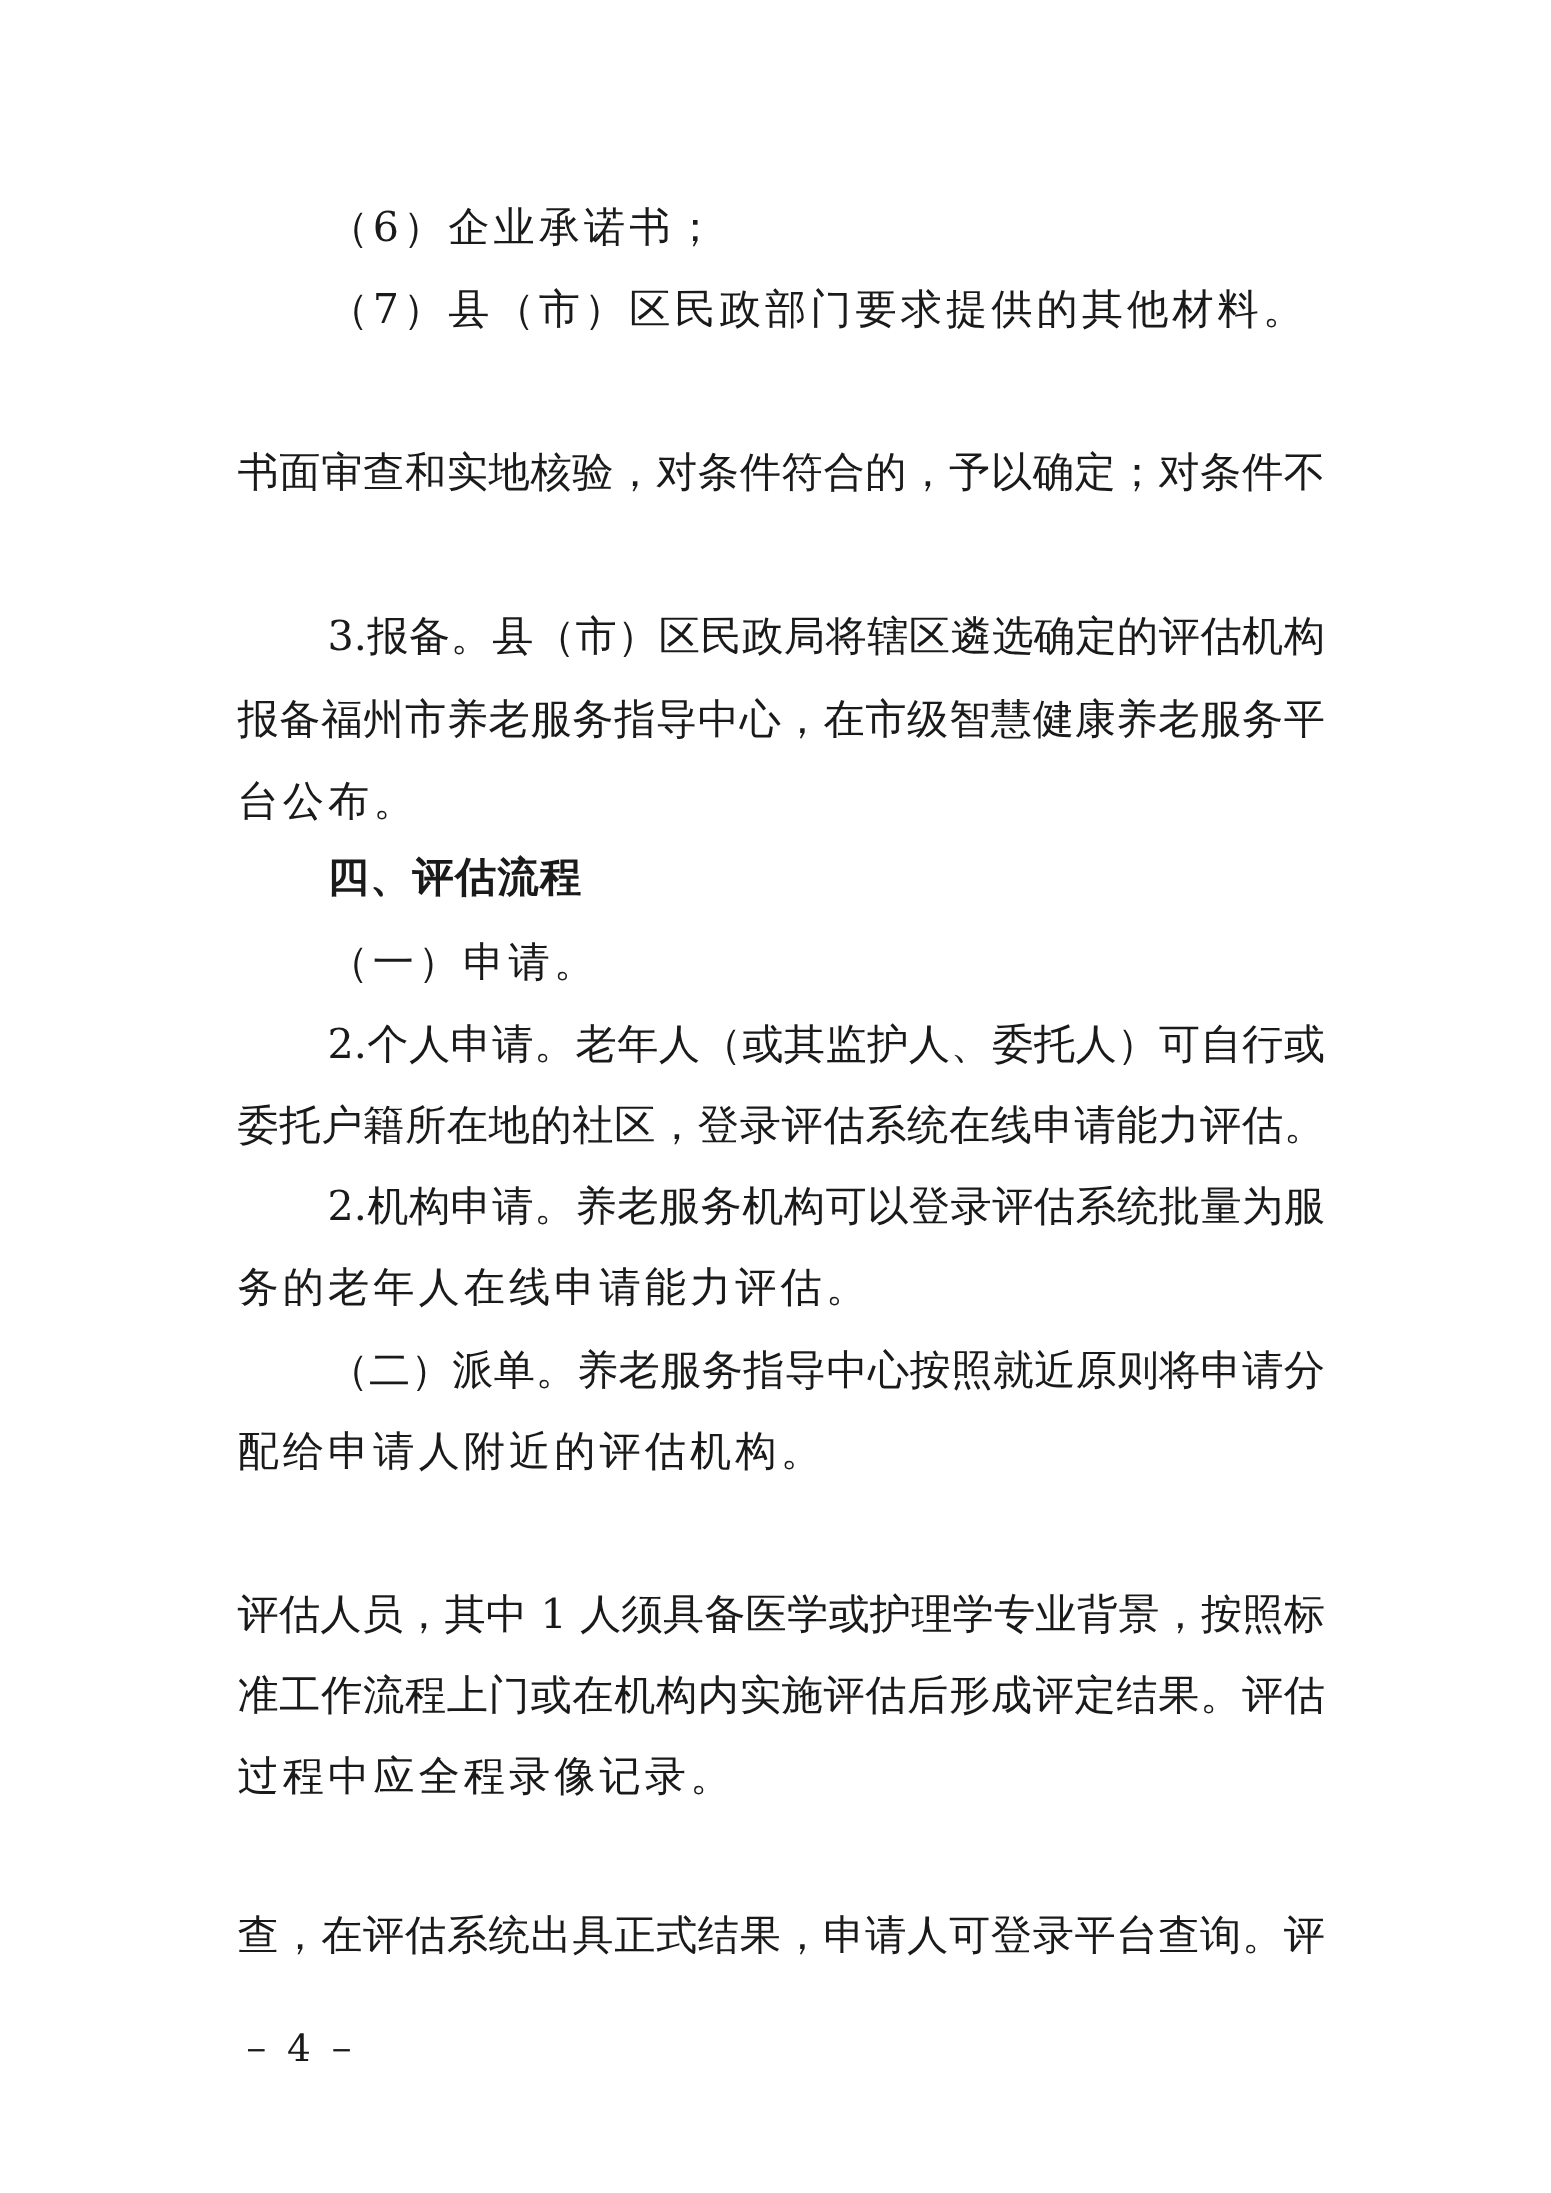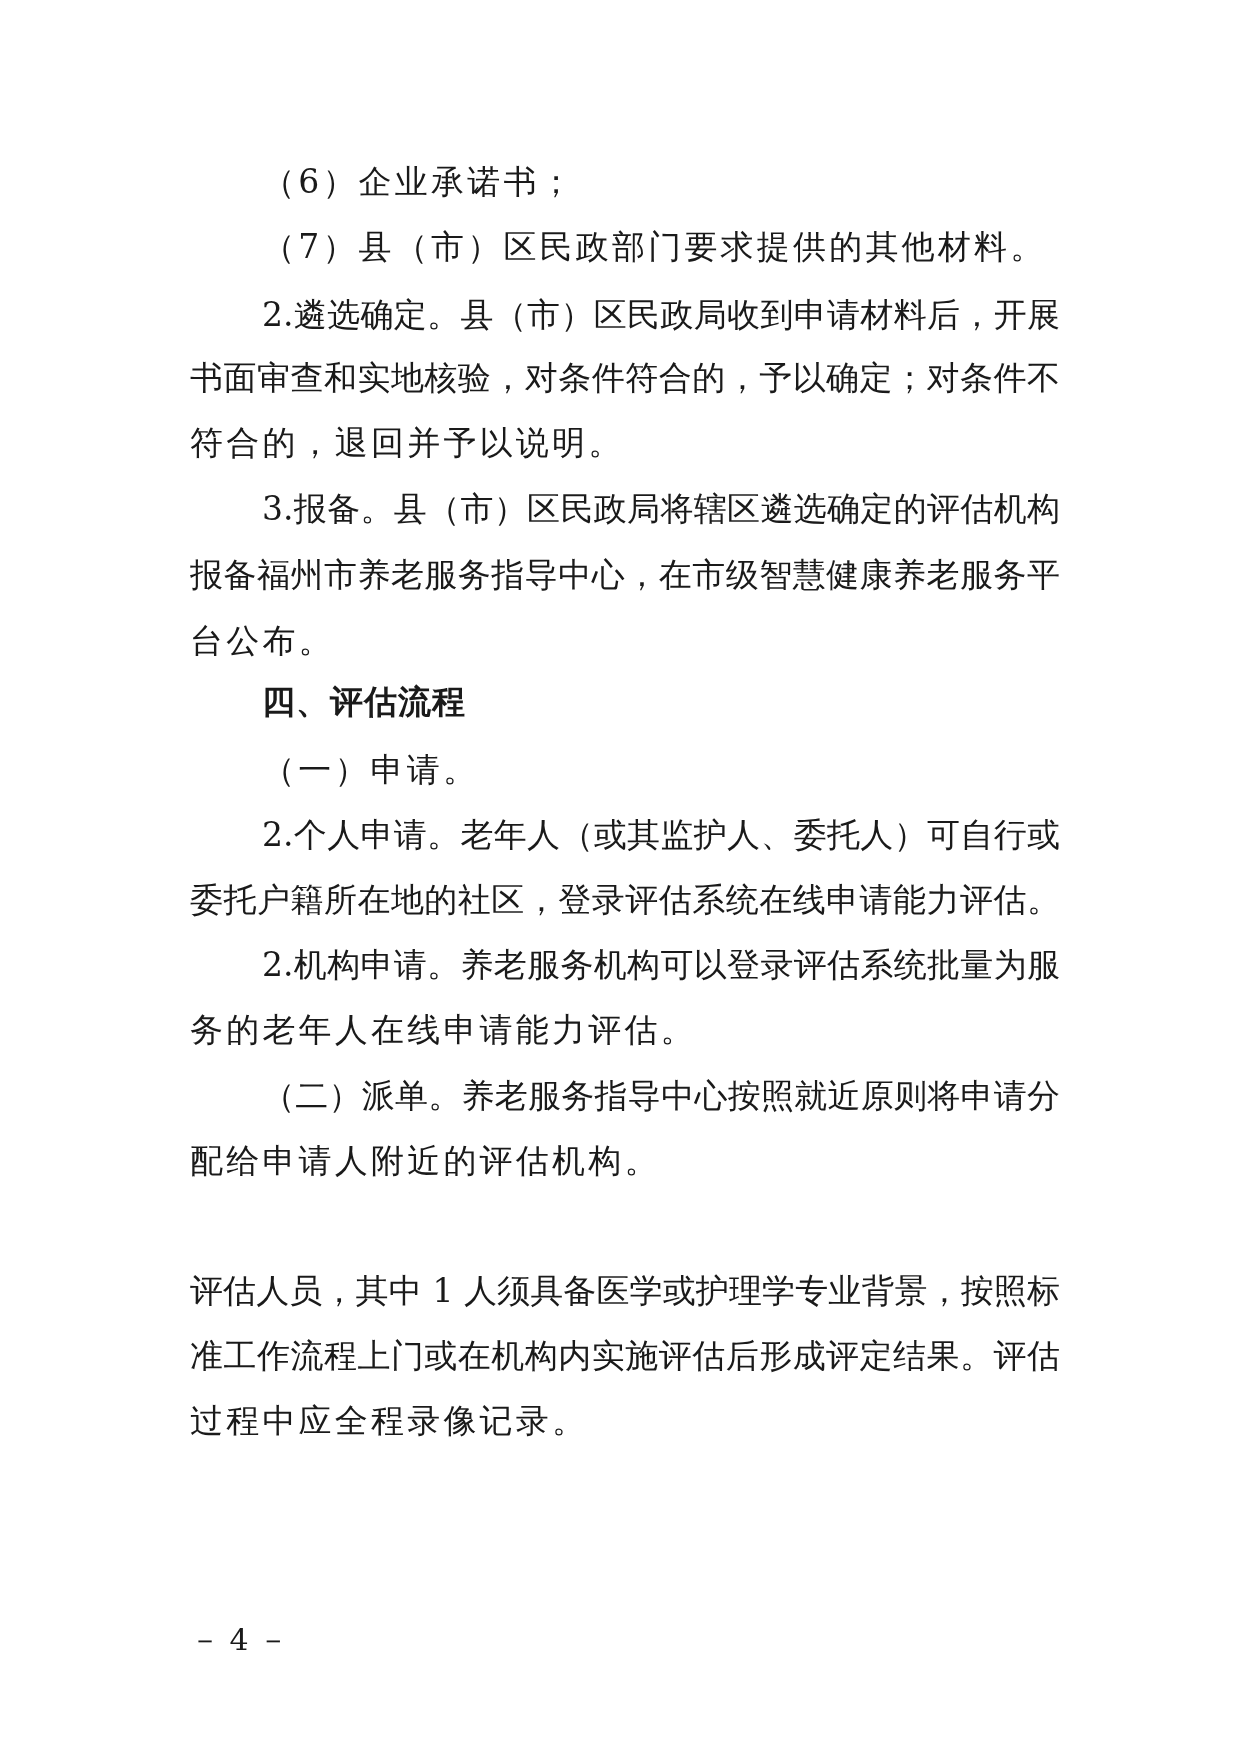--- a/index.html
+++ b/index.html
@@ -38,32 +38,31 @@
       color: #1a1a1a;
       white-space: pre;
     }
   </style>
 </head>
 <body>
 
 <div class="page">
   <div class="line indent last" style="top:160px">（6）企业承诺书；</div>
   <div class="line indent last" style="top:225px">（7）县（市）区民政部门要求提供的其他材料。</div>
-  <div class="line indent" style="top:293px">2.遴选确定。县（市）区民政局收到申请材料后，开展</div>
   <div class="line" style="top:356px">书面审查和实地核验，对条件符合的，予以确定；对条件不</div>
-  <div class="line last" style="top:421px">符合的，退回并予以说明。</div>
   <div class="line indent" style="top:487px">3.报备。县（市）区民政局将辖区遴选确定的评估机构</div>
   <div class="line" style="top:553px">报备福州市养老服务指导中心，在市级智慧健康养老服务平</div>
   <div class="line last" style="top:619px">台公布。</div>
   <div class="line indent heading" style="top:680px">四、评估流程</div>
   <div class="line indent last" style="top:748px">（一）申请。</div>
   <div class="line indent" style="top:813px">2.个人申请。老年人（或其监护人、委托人）可自行或</div>
   <div class="line" style="top:878px">委托户籍所在地的社区，登录评估系统在线申请能力评估。</div>
   <div class="line indent" style="top:943px">2.机构申请。养老服务机构可以登录评估系统批量为服</div>
   <div class="line last" style="top:1008px">务的老年人在线申请能力评估。</div>
   <div class="line indent" style="top:1074px">（二）派单。养老服务指导中心按照就近原则将申请分</div>
   <div class="line last" style="top:1139px">配给申请人附近的评估机构。</div>
   <div class="line" style="top:1269px">评估人员，其中 1 人须具备医学或护理学专业背景，按照标</div>
   <div class="line last" style="top:1399px">过程中应全程录像记录。</div>
   <div class="line" style="top:1334px">准工作流程上门或在机构内实施评估后形成评定结果。评估</div>
+  <div class="line" style="top:1526px">查，在评估系统出具正式结果，申请人可登录平台查询。评</div>
 
   <div class="page-number">－ 4 －</div>
 </div>
 
 </body></html>

